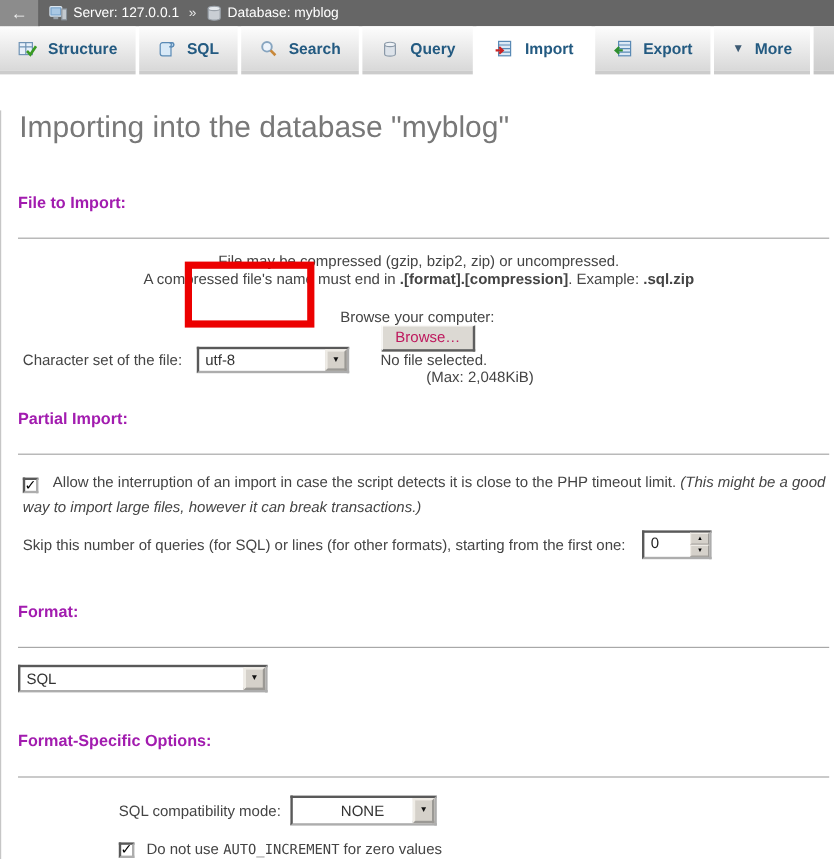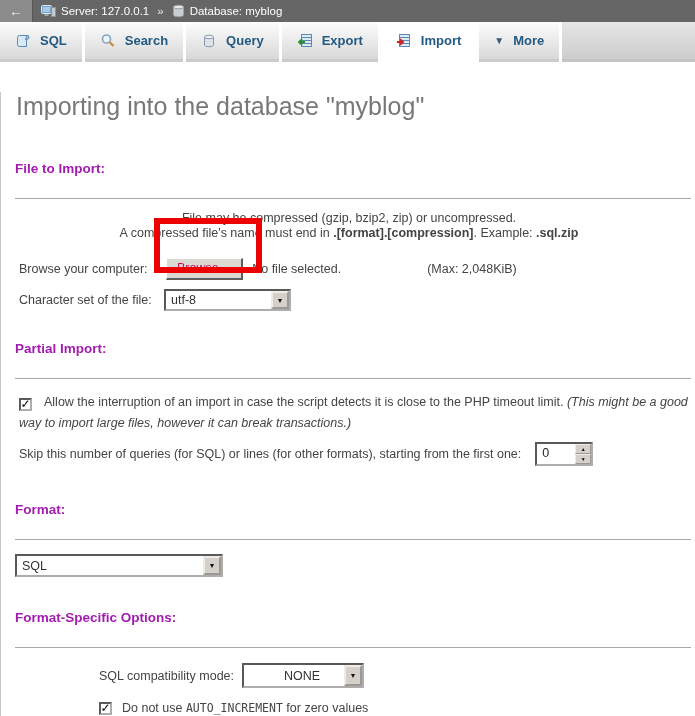--- a/index.html
+++ b/index.html
@@ -33,21 +33,21 @@
   .section-h {
     margin:0 4px 0 14px; font-size:13.5px; font-weight:bold; color:#a21caf;
     padding-bottom:22px; border-bottom:1px solid #a8a8a8;
   }
   .h-file { margin-top:40px; }
   .h-partial { margin-top:30px; }
   .h-format { margin-top:36px; }
   .h-fso { margin-top:33px; }
   .para { margin:12px 14px 0 16px; font-size:12.5px; line-height:15px; color:#444;text-align:center; }
   .row { display:flex; align-items:center; font-size:12.5px; color:#444; }
-  .row-browse { margin:16px 0 0 18px; height:24px; }
+  .row-browse { margin:16px 0 0 18px; height:24px;flex-direction:column; }
   .lbl-browse { width:147px; }
   .nofile { margin-left:9px; }
   .maxnote { margin-left:86px; }
   .row-charset { margin:8px 0 0 18px; height:22px; }
   .lbl-charset { width:145px; }
   .cbpara { margin:13px 4px 0 18px; font-size:12.5px; line-height:21px; color:#444; }
   .cbpara i { font-style:italic; }
   .row-skip { margin:8px 0 0 18px; height:24px; }
   .row-skip .spinbox { margin-left:14px; }
   .row-compat { margin:15px 0 0 98px; height:25px; }
@@ -122,20 +122,31 @@
       </svg>
     </span>
     <span class="crumb-link">Database: myblog</span>
   </div>
 </div>
 
 <div class="tabbar">
   <div class="tab">
     <span class="ticon">
       <svg width="16" height="16" viewBox="0 0 16 16">
+        <rect x="1" y="2.5" width="11" height="10" fill="#e8f1fa" stroke="#6f93b5"></rect>
+        <line x1="1" y1="6" x2="12" y2="6" stroke="#6f93b5"></line>
+        <line x1="6.5" y1="2.5" x2="6.5" y2="12.5" stroke="#6f93b5"></line>
+        <path d="M7.5 9.5 l2.8 3 l4.7 -7" stroke="#3a9a22" stroke-width="2.2" fill="none"></path>
+      </svg>
+    </span>
+    <span>Structure</span>
+  </div>
+  <div class="tab">
+    <span class="ticon">
+      <svg width="16" height="16" viewBox="0 0 16 16">
         <path d="M4.5 2.5 h7.5 a1.8 1.8 0 0 1 0 3.6 h-0.5 v7.4 h-7 a2 2 0 0 1 -2 -2 v-7 a2 2 0 0 1 2 -2 z" fill="#d8e9f7" stroke="#5a8ab5"></path>
         <path d="M12 2.5 a1.8 1.8 0 0 1 0 3.6 h-2 a1.8 1.8 0 0 0 0 -3.6 z" fill="#bcd7ee" stroke="#5a8ab5"></path>
       </svg>
     </span>
     <span>SQL</span>
   </div>
   <div class="tab">
     <span class="ticon">
       <svg width="16" height="16" viewBox="0 0 16 16">
         <circle cx="6.5" cy="6" r="4" fill="#eef4fb" stroke="#87a5c0" stroke-width="1.6"></circle>
@@ -145,44 +156,44 @@
     <span>Search</span>
   </div>
   <div class="tab">
     <span class="ticon">
       <svg width="16" height="16" viewBox="0 0 16 16">
         <path d="M3.5 4 v8 a4.5 1.8 0 0 0 9 0 v-8" fill="#dde3ea" stroke="#8b99a8"></path>
         <ellipse cx="8" cy="4" rx="4.5" ry="1.8" fill="#eef2f6" stroke="#8b99a8"></ellipse>
       </svg>
     </span>
     <span>Query</span>
+  </div>
+  <div class="tab active">
+    <span class="ticon">
+      <svg width="16" height="16" viewBox="0 0 16 16">
+        <rect x="3.5" y="1.5" width="10" height="12" fill="#dce9f6" stroke="#5a8ab5"></rect>
+        <line x1="3.5" y1="4.5" x2="13.5" y2="4.5" stroke="#5a8ab5"></line>
+        <line x1="3.5" y1="7.5" x2="13.5" y2="7.5" stroke="#5a8ab5"></line>
+        <line x1="3.5" y1="10.5" x2="13.5" y2="10.5" stroke="#5a8ab5"></line>
+        <path d="M1 9 h5.5 m-2.5 -2.8 l3 2.8 l-3 2.8" fill="none" stroke="#cc2222" stroke-width="1.8"></path>
+      </svg>
+    </span>
+    <span>Import</span>
   </div>
   <div class="tab">
     <span class="ticon">
       <svg width="16" height="16" viewBox="0 0 16 16">
         <rect x="4.5" y="1.5" width="10" height="12" fill="#dce9f6" stroke="#5a8ab5"></rect>
         <line x1="4.5" y1="4.5" x2="14.5" y2="4.5" stroke="#5a8ab5"></line>
         <line x1="4.5" y1="7.5" x2="14.5" y2="7.5" stroke="#5a8ab5"></line>
         <line x1="4.5" y1="10.5" x2="14.5" y2="10.5" stroke="#5a8ab5"></line>
         <path d="M8 9 h-5.5 m2.5 -2.8 l-3 2.8 l3 2.8" fill="none" stroke="#2d8f2d" stroke-width="1.8"></path>
       </svg>
     </span>
     <span>Export</span>
-  </div>
-  <div class="tab active">
-    <span class="ticon">
-      <svg width="16" height="16" viewBox="0 0 16 16">
-        <rect x="3.5" y="1.5" width="10" height="12" fill="#dce9f6" stroke="#5a8ab5"></rect>
-        <line x1="3.5" y1="4.5" x2="13.5" y2="4.5" stroke="#5a8ab5"></line>
-        <line x1="3.5" y1="7.5" x2="13.5" y2="7.5" stroke="#5a8ab5"></line>
-        <line x1="3.5" y1="10.5" x2="13.5" y2="10.5" stroke="#5a8ab5"></line>
-        <path d="M1 9 h5.5 m-2.5 -2.8 l3 2.8 l-3 2.8" fill="none" stroke="#cc2222" stroke-width="1.8"></path>
-      </svg>
-    </span>
-    <span>Import</span>
   </div>
   <div class="tab">
     <span class="chev">▼</span>
     <span>More</span>
   </div>
   <div class="tab-filler"></div>
 </div>
 
 <div class="content">
 

